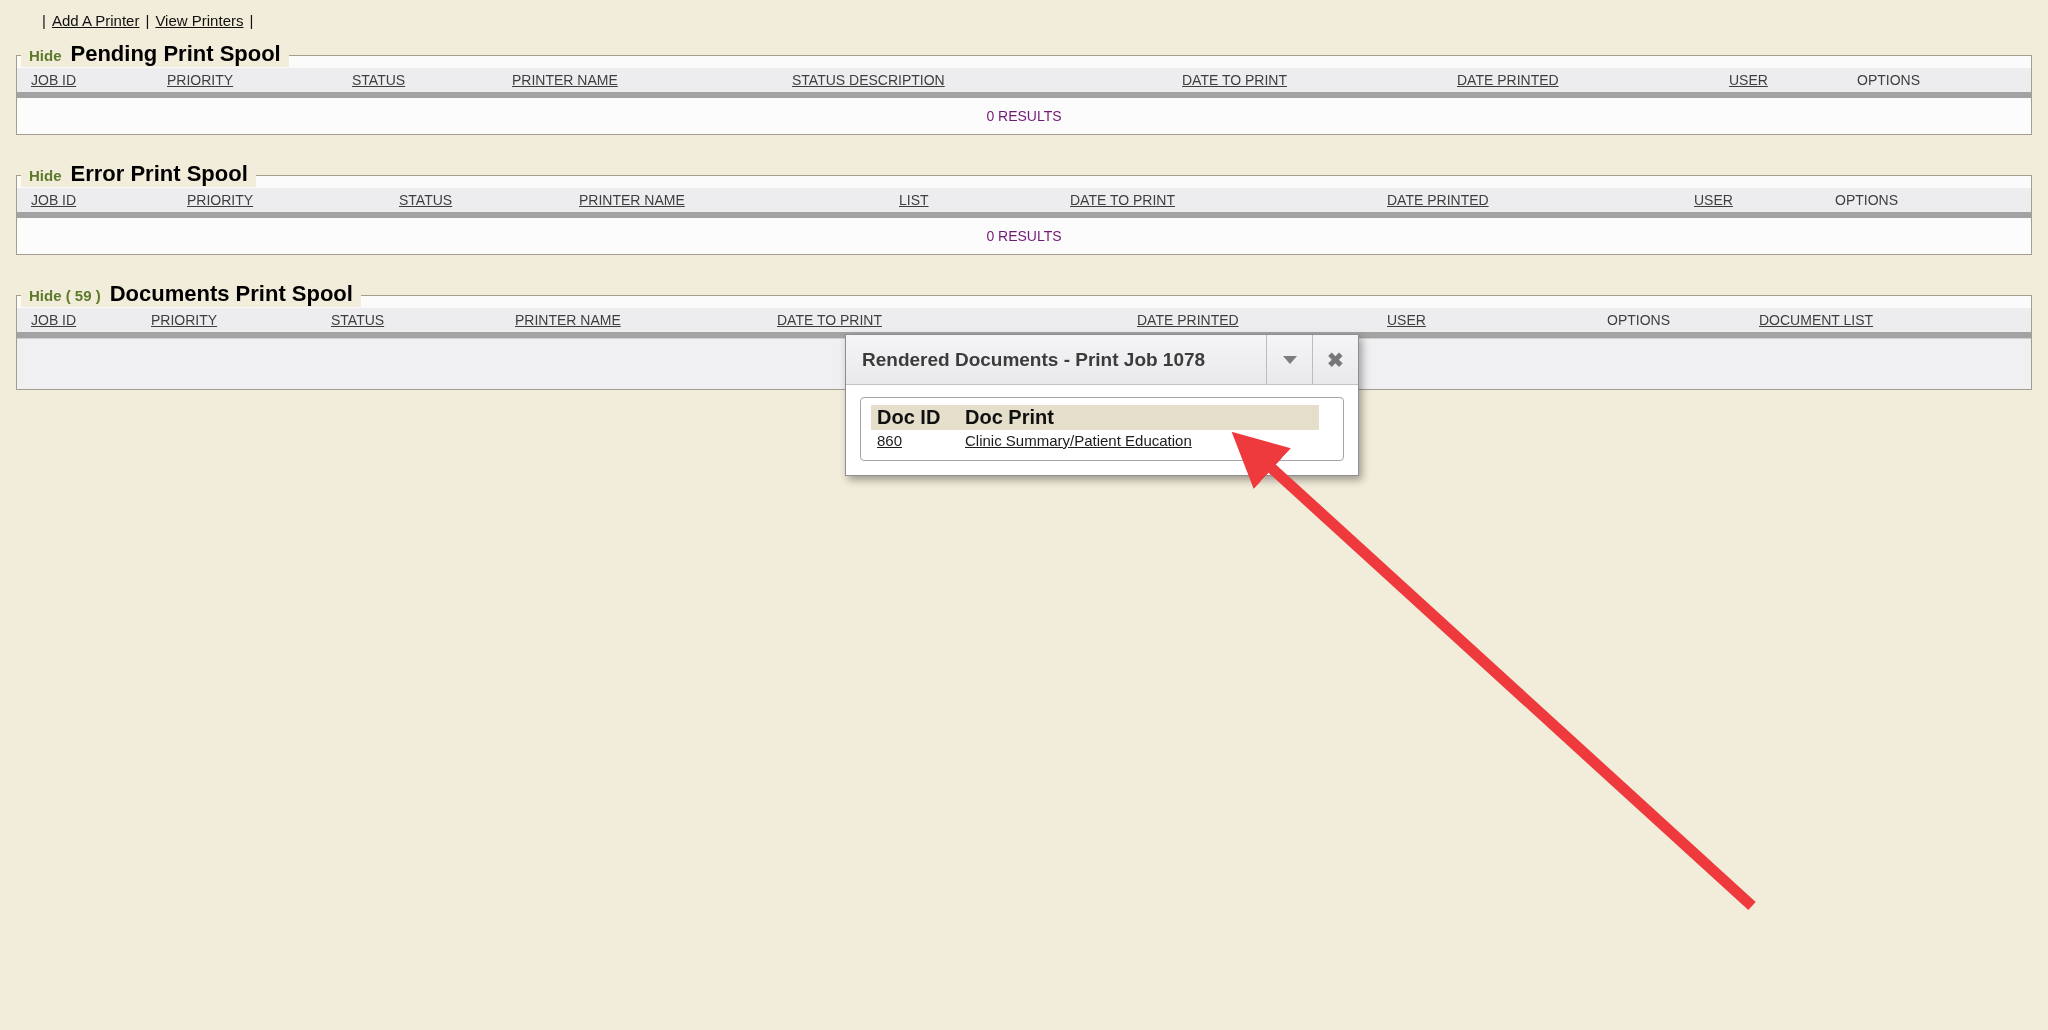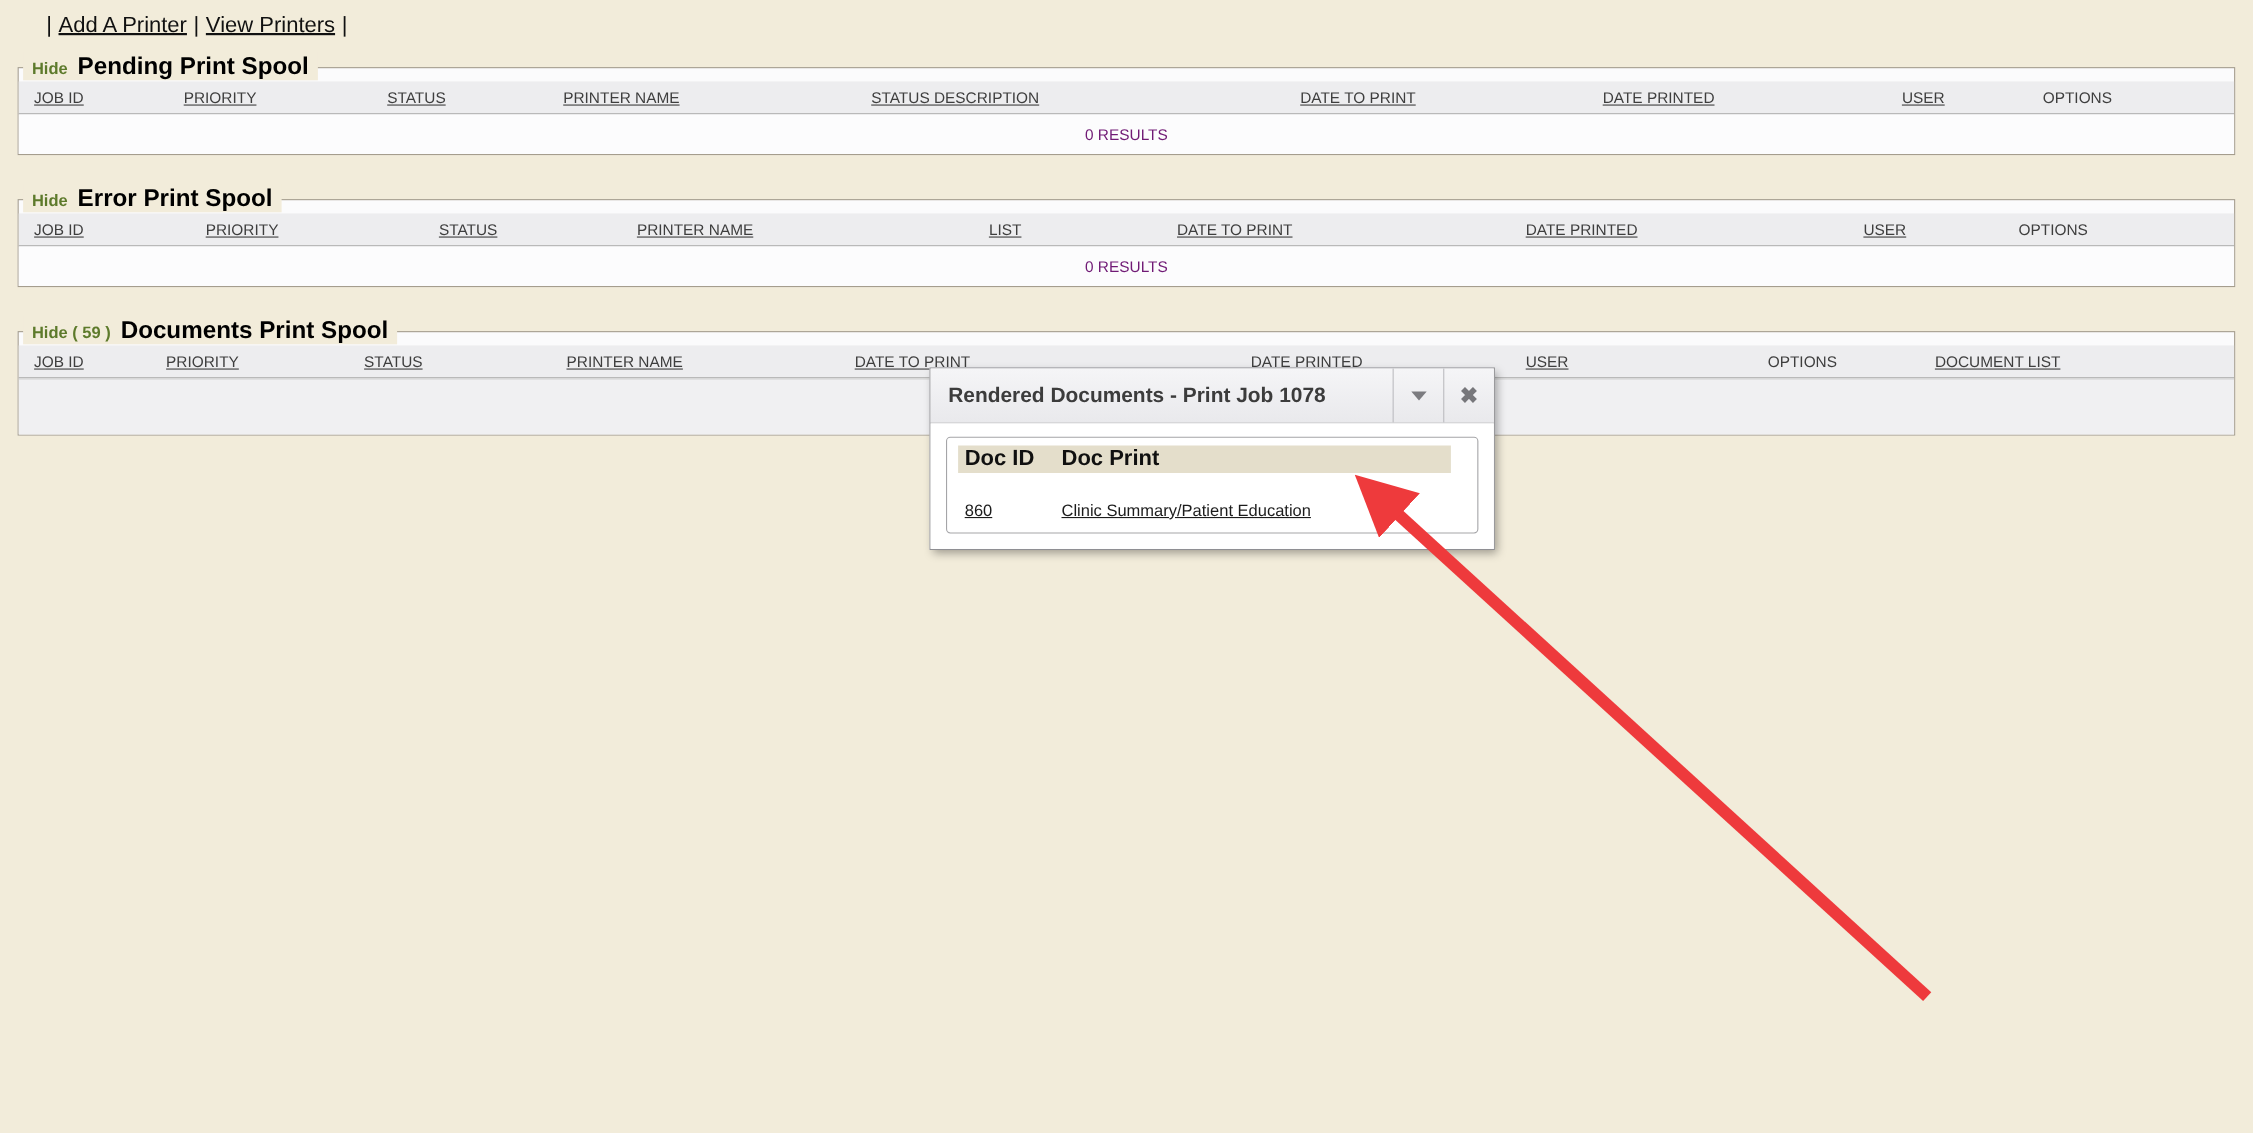--- a/index.html
+++ b/index.html
@@ -5,33 +5,33 @@
   * { box-sizing: border-box; }
   html,body { margin:0; padding:0; }
   body {
     width:2048px; height:1030px; position:relative; overflow:hidden;
     background:#f2ecda;
     font-family:"Liberation Sans", sans-serif;
     color:#1c1c1c;
   }
 
   
-  .topnav { padding:12px 0 0 36px; font-size:20px; color:#111; }
+  .topnav { padding:12px 0 0 36px; font-size:15px; color:#111; }
   .topnav a { color:#111; text-decoration:underline; cursor:pointer; }
   .topnav .sep { margin:0 6px; }
 
   
   .section { position:relative; margin:40px 16px 0 16px; border:1px solid #a59d8d; background:#fbfbfc; }
   .section.first { margin-top:26px; }
   .legend { position:absolute; top:-15px; left:4px; background:#f2ecda; padding:0 8px; display:flex; align-items:baseline; gap:9px; white-space:nowrap; }
   .hide-link { color:#5d7a2b; font-weight:bold; font-size:15px; cursor:pointer; }
   .section-title { color:#000000; font-weight:bold; font-size:22px;text-align:right; }
 
   .spool-table { margin-top:12px; }
-  .thead { display:grid; height:30px; background:#ededef; border-bottom:1px solid #a3a3a3; align-items:center; }
+  .thead { display:grid; height:30px; background:#ededef; border-bottom:6px solid #a3a3a3; align-items:center; }
   .th { font-size:14px; color:#3e3e3e; text-decoration:underline; padding-left:14px; white-space:nowrap; cursor:pointer; }
   .th.nosort { text-decoration:none; cursor:default; }
 
   .empty-row { height:36px; display:flex; align-items:center; justify-content:center; font-size:14px; color:#701a75; background:#fcfcfd; }
 
   .grid-pending  { grid-template-columns:136px 185px 160px 280px 390px 275px 272px 128px 1fr; }
   .grid-error    { grid-template-columns:156px 212px 180px 320px 171px 317px 307px 141px 1fr; }
   .grid-completed{ grid-template-columns:120px 180px 184px 262px 360px 250px 220px 152px 1fr; }
 
   .table-footer { background:#f0f0f2; border-top:1px solid #cfcfcf; text-align:center; padding:4px 0 6px 0; font-size:14px; color:#1a1a1a; }
@@ -46,21 +46,21 @@
   .popup-title { flex:1; display:flex; align-items:center; padding-left:16px; font-size:19px; font-weight:bold; color:#3c3c3c; white-space:nowrap; }
   .popup-btn { width:46px; display:flex; align-items:center; justify-content:center; border-left:1px solid #bcbcc0; cursor:pointer; }
   .tri-down { width:0; height:0; border-left:7px solid transparent; border-right:7px solid transparent; border-top:8px solid #7c7c80; }
   .x-glyph { font-size:20px; font-weight:bold; color:#77777b; line-height:1; }
   .popup-body { padding:12px 14px 14px 14px; background:#fff; }
   .doc-box { border:1px solid #a5a5a8; border-radius:4px; padding:7px 10px 9px 10px; min-height:62px; }
   .doc-row { display:grid; grid-template-columns:88px 1fr; align-items:center; }
   .doc-head { background:#e4decb; padding:1px 6px; margin-right:14px; }
   .doc-head .dh { font-size:20px; font-weight:bold; color:#101010; }
   .doc-data { padding:2px 6px; }
-  .doc-data a { font-size:15px; color:#1c1c1c; text-decoration:underline; cursor:pointer;margin-top:24px; }
+  .doc-data a { font-size:15px; color:#1c1c1c; text-decoration:underline; cursor:pointer; }
   #annotation-layer { position:absolute; left:0; top:0; z-index:60; pointer-events:none; }
 </style>
 </head>
 <body>
 
 <div class="topnav">
   <span class="sep">|</span><a>Add A Printer</a><span class="sep">|</span><a>View Printers</a><span class="sep">|</span>
 </div>
 
 <div class="section first">

